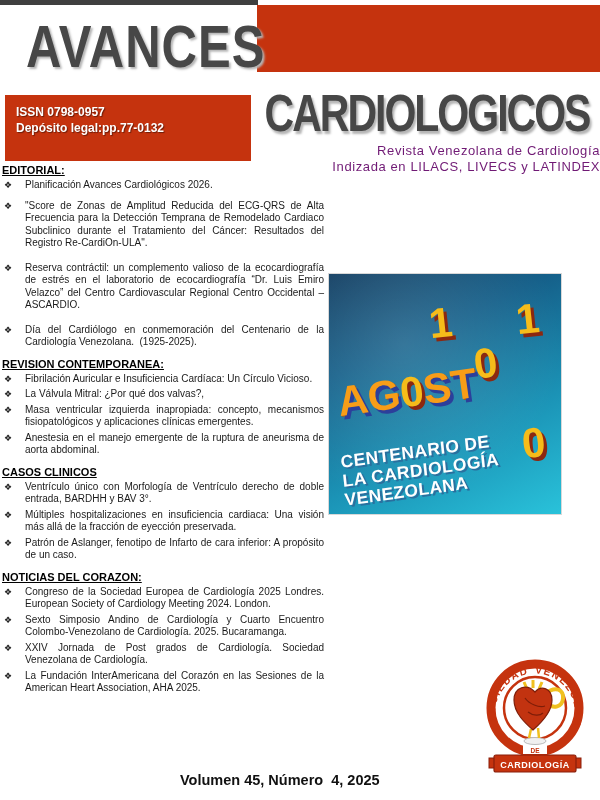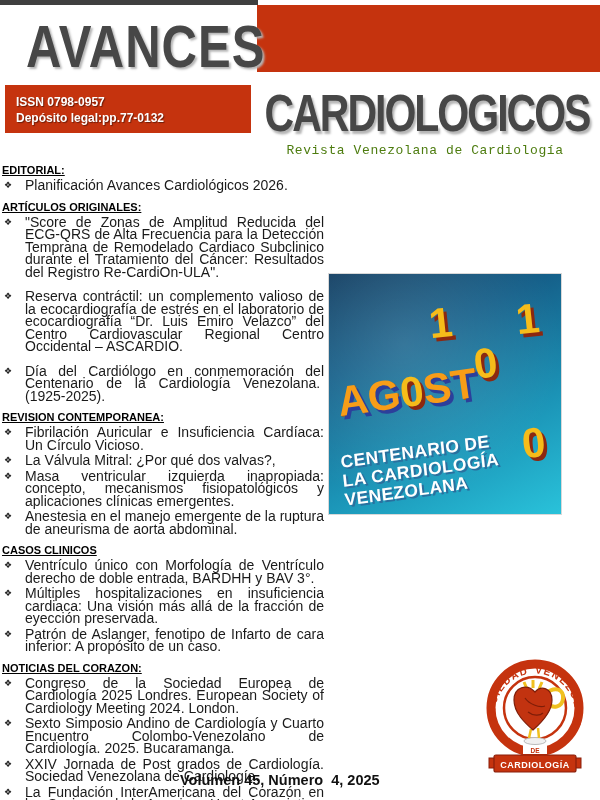--- a/index.html
+++ b/index.html
@@ -5,38 +5,38 @@
   html,body{margin:0;padding:0;background:#fff;}
   .page{position:relative;width:600px;height:800px;background:#ffffff;overflow:hidden;
         font-family:"Liberation Sans", sans-serif;}
 
   
   .top-strip{position:absolute;left:0;top:0;width:258px;height:5px;background:#3f3f3f;}
   .red-top{position:absolute;left:257px;top:5px;width:343px;height:67px;background:#c5330e;}
   .avances{position:absolute;left:26px;top:12px;font-size:49px;font-weight:bold;color:#474747;
            letter-spacing:1px;transform:scaleY(1.22);transform-origin:left top;
            text-shadow:2px 2px 2px #b5b5b5;white-space:nowrap;}
-  .red-left{position:absolute;left:5px;top:85px;width:246px;height:48px;background:#c5330e;
+  .red-left{position:absolute;left:5px;top:95px;width:246px;height:66px;background:#c5330e;
             color:#ffffff;font-weight:bold;font-size:12px;line-height:16px;
             padding:9px 0 0 11px;box-sizing:border-box;text-shadow:1px 1px 1px rgba(0,0,0,.45);}
   .cardiologicos{position:absolute;left:254px;top:84px;width:346px;font-size:41px;font-weight:bold;
             color:#474747;letter-spacing:-2px;transform:scaleY(1.28);transform-origin:center top;
             white-space:nowrap;text-align:center;text-shadow:2px 2px 2px #b5b5b5;}
-  .subtitle{position:absolute;left:250px;top:143px;width:350px;text-align:center;color:#4d7c0f;
-            font-size:13px;line-height:15.5px;letter-spacing:.6px;white-space:nowrap;font-family:Liberation Mono, monospace;}
+  .subtitle{position:absolute;left:250px;top:143px;width:350px;text-align:right;color:#701a75;
+            font-size:13px;line-height:15.5px;letter-spacing:.6px;white-space:nowrap;}
 
   
   .toc{position:absolute;left:2px;top:163px;width:322px;color:#111;}
   .toc-section{margin-bottom:8px;}
   .toc-header{font-size:11px;font-weight:bold;text-decoration:underline;line-height:14px;
               margin-bottom:2px;color:#000;}
   .toc-item{display:flex;margin-bottom:3px;}
   .sec-orig .toc-item{margin-bottom:12px;}
   .bullet{flex:none;width:21px;font-size:9px;line-height:12.5px;padding-left:2px;color:#222;}
-  .toc-text{flex:1;font-size:14px;line-height:12.5px;text-align:justify;color:#1a1a1a;}
+  .toc-text{flex:1;font-size:10px;line-height:12.5px;text-align:justify;color:#1a1a1a;}
 
   
   .poster{position:absolute;left:328px;top:273px;width:234px;height:242px;overflow:hidden;
           background:linear-gradient(155deg,#123e62 0%,#15608a 30%,#1b93b6 65%,#29c2da 100%);
           border:1px solid #d8d8d8;box-sizing:border-box;}
   .poster .glow{position:absolute;left:-30px;top:-20px;width:300px;height:300px;
           background:radial-gradient(circle at 35% 30%,rgba(255,255,255,.14),rgba(255,255,255,0) 55%);}
   .word-row{position:absolute;left:8px;top:96px;transform:rotate(-8deg);white-space:nowrap;
             font-weight:bold;font-size:42px;line-height:42px;letter-spacing:0px;}
   .wseg{color:#f79d18;text-shadow:3px 4px 0 #2c3f9b,1px 1px 0 #b35708;}
@@ -64,34 +64,34 @@
   <div class="top-strip"></div>
   <div class="red-top"></div>
   <div class="avances">AVANCES</div>
   <div class="red-left">
     <div>ISSN 0798-0957</div>
     <div>Depósito legal:pp.77-0132</div>
   </div>
   <div class="cardiologicos">CARDIOLOGICOS</div>
   <div class="subtitle">
     <div>Revista Venezolana de Cardiología</div>
+    <div>Indizada en LILACS, LIVECS y LATINDEX</div>
   </div>
 
   <div class="toc">
 
     <div class="toc-section">
       <div class="toc-header">EDITORIAL:</div>
       <div class="toc-item">
         <span class="bullet">❖</span>
         <span class="toc-text">Planificación Avances Cardiológicos 2026.</span>
       </div>
     </div>
 
     <div class="toc-section sec-orig">
-      <div class="toc-header">ARTÍCULOS ORIGINALES:</div>
       <div class="toc-item">
         <span class="bullet">❖</span>
         <span class="toc-text">"Score de Zonas de Amplitud Reducida del ECG-QRS de Alta Frecuencia para la Detección Temprana de Remodelado Cardiaco Subclinico durante el Tratamiento del Cáncer: Resultados del Registro Re-CardiOn-ULA".</span>
       </div>
       <div class="toc-item">
         <span class="bullet">❖</span>
         <span class="toc-text">Reserva contráctil: un complemento valioso de la ecocardiografía de estrés en el laboratorio de ecocardiografía “Dr. Luis Emiro Velazco” del Centro Cardiovascular Regional Centro Occidental – ASCARDIO.</span>
       </div>
     </div>
 

